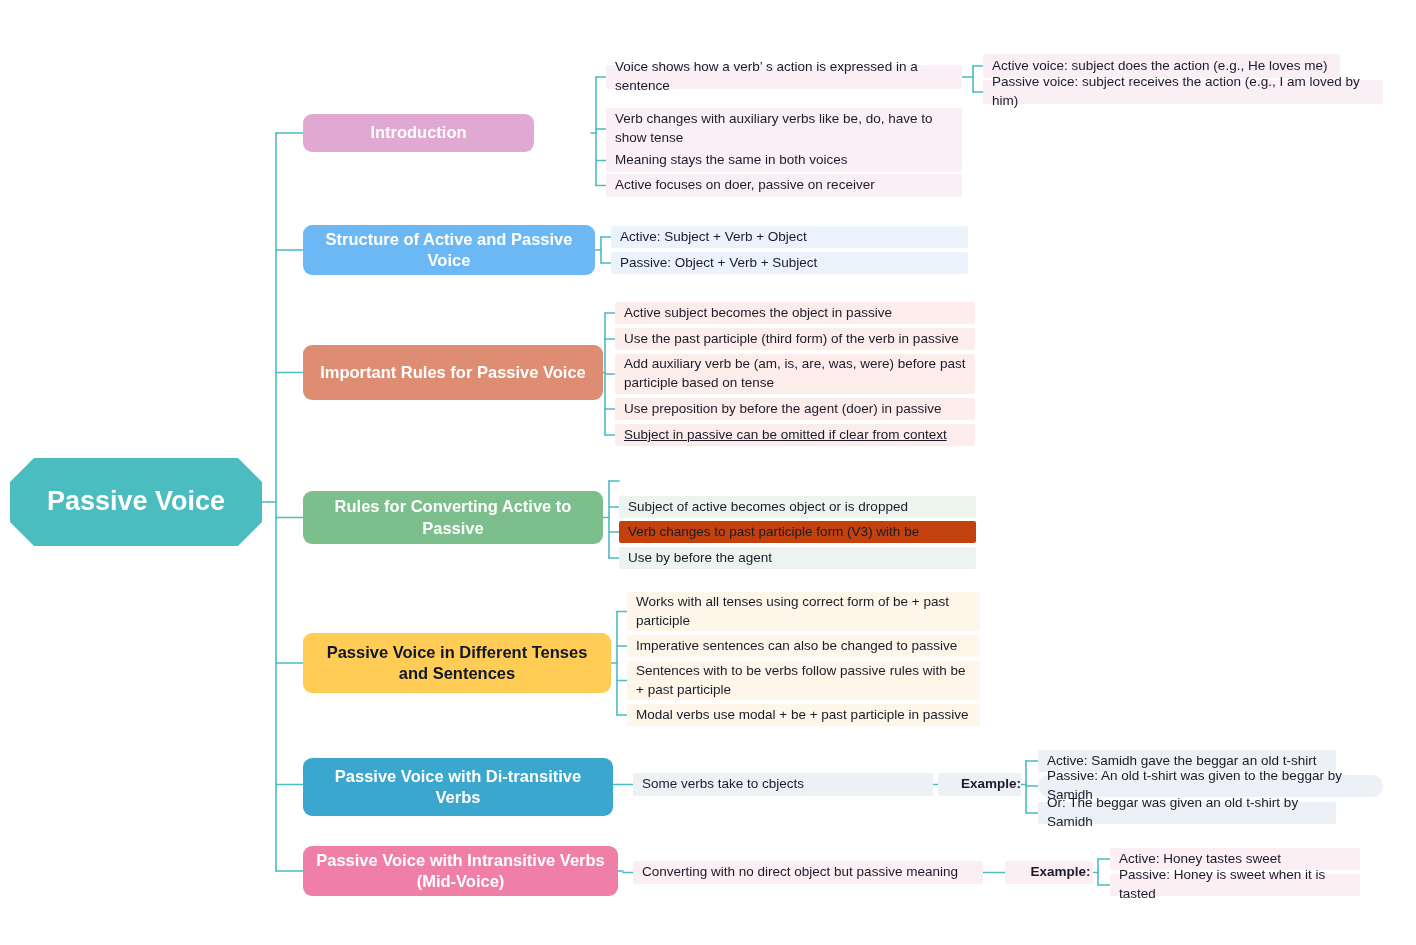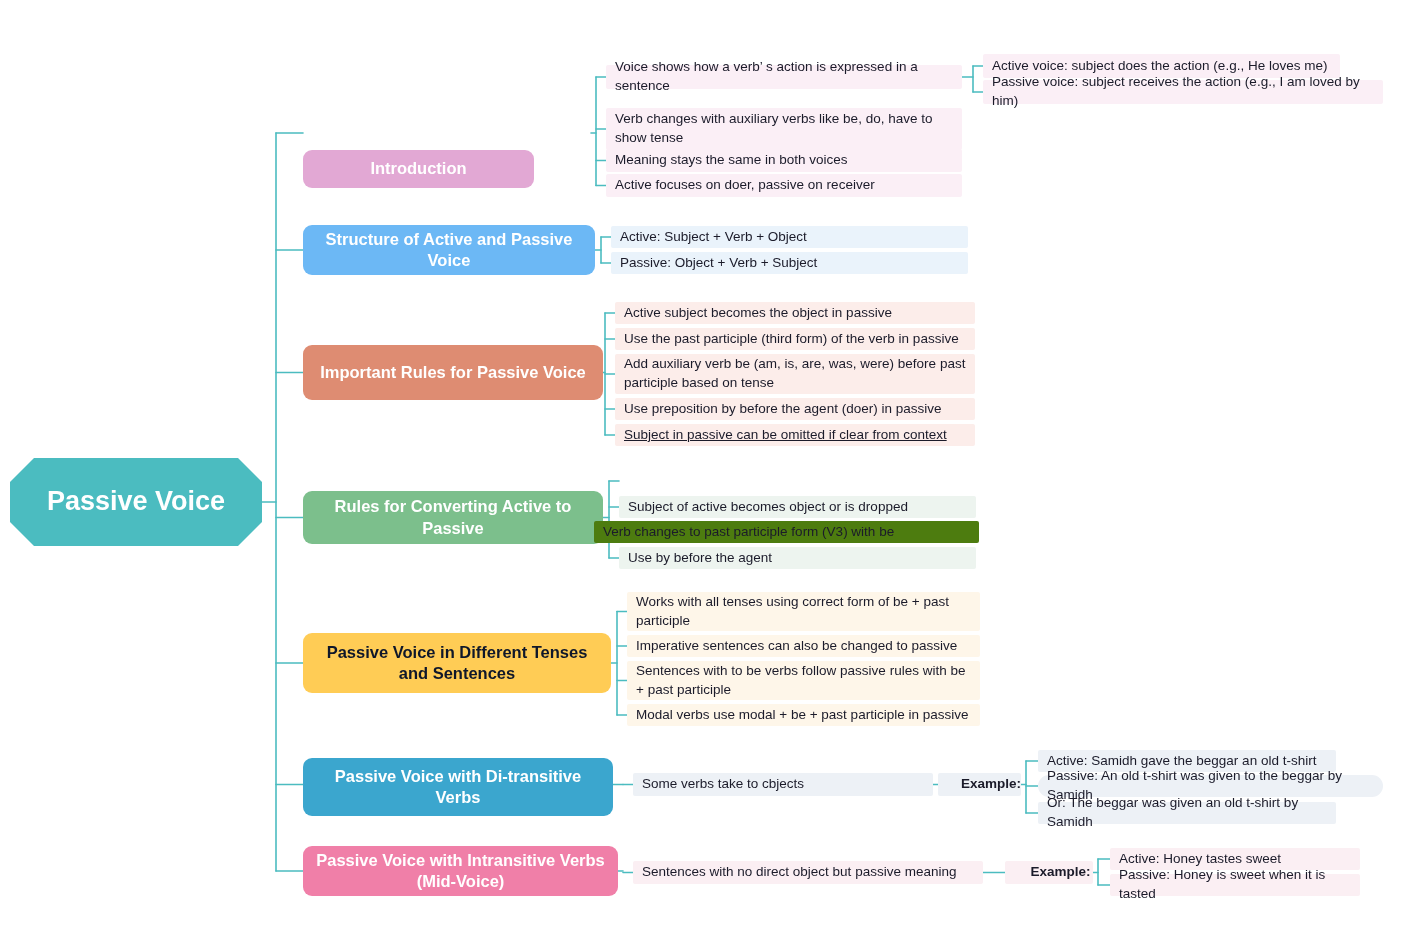--- a/index.html
+++ b/index.html
@@ -111,49 +111,49 @@
       <path d="M276 871 L303 871" stroke="#4BBCC0" stroke-width="1.6" fill="none" stroke-linecap="round"></path>
       <path d="M618 871 L623 871" stroke="#4BBCC0" stroke-width="1.6" fill="none" stroke-linecap="round"></path>
       <path d="M623 872.5 L633 872.5" stroke="#4BBCC0" stroke-width="1.6" fill="none" stroke-linecap="round"></path>
       <path d="M983 872.5 L1005 872.5" stroke="#4BBCC0" stroke-width="1.6" fill="none" stroke-linecap="round"></path>
       <path d="M1093 872.5 L1098 872.5" stroke="#4BBCC0" stroke-width="1.6" fill="none" stroke-linecap="round"></path>
       <path d="M1098 859 L1098 885" stroke="#4BBCC0" stroke-width="1.6" fill="none" stroke-linecap="round"></path>
       <path d="M1098 859 L1110 859" stroke="#4BBCC0" stroke-width="1.6" fill="none" stroke-linecap="round"></path>
       <path d="M1098 885 L1110 885" stroke="#4BBCC0" stroke-width="1.6" fill="none" stroke-linecap="round"></path>
     </svg>
 <div class="root" style="background: rgb(75, 188, 192);">Passive Voice</div>
-    <div class="branch" style="left: 303px; top: 114px; width: 231px; height: 38px; background: rgb(226, 168, 212); color: rgb(255, 255, 255); margin-top: 36px;">Introduction</div>
+    <div class="branch" style="left: 303px; top: 114px; width: 231px; height: 38px; background: rgb(226, 168, 212); color: rgb(255, 255, 255);">Introduction</div>
     <div class="leaf" style="left: 606px; top: 65px; width: 356px; height: 24px; background: rgb(251, 239, 246);">Voice shows how a verb’ s action is expressed in a sentence</div>
     <div class="leaf" style="left: 606px; top: 108px; width: 356px; height: 42px; background: rgb(251, 239, 246);">Verb changes with auxiliary verbs like be, do, have to show tense</div>
     <div class="leaf" style="left: 606px; top: 149px; width: 356px; height: 23px; background: rgb(251, 239, 246);">Meaning stays the same in both voices</div>
     <div class="leaf" style="left: 606px; top: 174px; width: 356px; height: 23px; background: rgb(251, 239, 246);">Active focuses on doer, passive on receiver</div>
     <div class="leaf" style="left: 983px; top: 54px; width: 357px; height: 24px; background: rgb(251, 239, 246);">Active voice: subject does the action (e.g.,  He loves me)</div>
     <div class="leaf" style="left: 983px; top: 80px; width: 400px; height: 24px; background: rgb(251, 239, 246);">Passive voice: subject receives the action (e.g., I am loved by him)</div>
     <div class="branch" style="left: 303px; top: 225px; width: 292px; height: 50px; background: rgb(108, 184, 245); color: rgb(255, 255, 255);">Structure of Active and Passive Voice</div>
     <div class="leaf" style="left: 611px; top: 226px; width: 357px; height: 22px; background: rgb(234, 243, 251);">Active: Subject + Verb + Object</div>
     <div class="leaf" style="left: 611px; top: 252px; width: 357px; height: 22px; background: rgb(234, 243, 251);">Passive: Object + Verb + Subject</div>
     <div class="branch" style="left: 303px; top: 345px; width: 300px; height: 55px; background: rgb(222, 140, 114); color: rgb(255, 255, 255);">Important Rules for Passive Voice</div>
     <div class="leaf" style="left: 615px; top: 302px; width: 360px; height: 22px; background: rgb(252, 237, 234);">Active subject becomes the object in passive</div>
     <div class="leaf" style="left: 615px; top: 328px; width: 360px; height: 22px; background: rgb(252, 237, 234);">Use the past participle (third form) of the verb in passive</div>
     <div class="leaf" style="left: 615px; top: 354px; width: 360px; height: 40px; background: rgb(252, 237, 234);">Add auxiliary verb be (am, is, are, was, were) before past participle based on tense</div>
     <div class="leaf" style="left: 615px; top: 398px; width: 360px; height: 22px; background: rgb(252, 237, 234);">Use preposition by before the agent (doer) in passive</div>
     <div class="leaf" style="left: 615px; top: 424px; width: 360px; height: 22px; background: rgb(252, 237, 234); text-decoration: underline;">Subject in passive can be omitted if clear from context</div>
     <div class="branch" style="left: 303px; top: 491px; width: 300px; height: 53px; background: rgb(124, 191, 140); color: rgb(255, 255, 255);">Rules for Converting Active to Passive</div>
     <div class="leaf" style="left: 619px; top: 496px; width: 357px; height: 22px; background: rgb(237, 244, 239);">Subject of active becomes object or is dropped</div>
-    <div class="leaf" style="left: 594px; top: 521px; width: 385px; height: 22px; background: #4d7c0f;">Verb changes to past participle form (V3) with be</div>
+    <div class="leaf" style="left: 619px; top: 521px; width: 357px; height: 22px; background: #c2410c;">Verb changes to past participle form (V3) with be</div>
     <div class="leaf" style="left: 619px; top: 547px; width: 357px; height: 22px; background: rgb(237, 244, 239);">Use by before the agent</div>
     <div class="branch" style="left: 303px; top: 633px; width: 308px; height: 60px; background: rgb(255, 204, 85); color: #0f172a;">Passive Voice in Different Tenses and Sentences</div>
     <div class="leaf" style="left: 627px; top: 592px; width: 353px; height: 39px; background: rgb(254, 246, 233);">Works with all tenses using correct form of be + past participle</div>
     <div class="leaf" style="left: 627px; top: 635px; width: 353px; height: 22px; background: rgb(254, 246, 233);">Imperative sentences can also be changed to passive</div>
     <div class="leaf" style="left: 627px; top: 661px; width: 353px; height: 39px; background: rgb(254, 246, 233);">Sentences with to be verbs follow passive rules with be + past participle</div>
     <div class="leaf" style="left: 627px; top: 704px; width: 353px; height: 22px; background: rgb(254, 246, 233);">Modal verbs use modal + be + past participle in passive</div>
     <div class="branch" style="left: 303px; top: 758px; width: 310px; height: 58px; background: rgb(59, 166, 206); color: rgb(255, 255, 255);">Passive Voice with Di-transitive Verbs</div>
     <div class="leaf" style="left: 633px; top: 773px; width: 300px; height: 23px; background: rgb(237, 241, 246);">Some verbs take to cbjects</div>
     <div class="leaf bold center" style="left: 938px; top: 773px; width: 83px; height: 23px; background: rgb(237, 241, 246);">Example:</div>
     <div class="leaf" style="left: 1038px; top: 750px; width: 298px; height: 22px; background: rgb(237, 241, 246);">Active: Samidh gave the beggar an old t-shirt</div>
     <div class="leaf" style="left: 1038px; top: 775px; width: 345px; height: 22px; background: rgb(237, 241, 246); border-radius: 11px;">Passive: An old t-shirt was given to the beggar by Samidh</div>
     <div class="leaf" style="left: 1038px; top: 802px; width: 298px; height: 22px; background: rgb(237, 241, 246);">Or: The beggar was given an old t-shirt by Samidh</div>
     <div class="branch" style="left: 303px; top: 846px; width: 315px; height: 50px; background: rgb(240, 127, 168); color: rgb(255, 255, 255);">Passive Voice with Intransitive Verbs (Mid-Voice)</div>
-    <div class="leaf" style="left: 633px; top: 861px; width: 350px; height: 23px; background: rgb(251, 239, 243);">Sentences with no direct object but passive meaning</div>
+    <div class="leaf" style="left: 633px; top: 861px; width: 350px; height: 23px; background: rgb(251, 239, 243);">Converting with no direct object but passive meaning</div>
     <div class="leaf bold center" style="left: 1005px; top: 861px; width: 88px; height: 23px; background: rgb(251, 239, 243);">Example:</div>
     <div class="leaf" style="left: 1110px; top: 848px; width: 250px; height: 22px; background: rgb(251, 239, 243);">Active: Honey tastes sweet</div>
     <div class="leaf" style="left: 1110px; top: 874px; width: 250px; height: 22px; background: rgb(251, 239, 243);">Passive: Honey is sweet when it is tasted</div>
   </div>
 
 </body></html>

